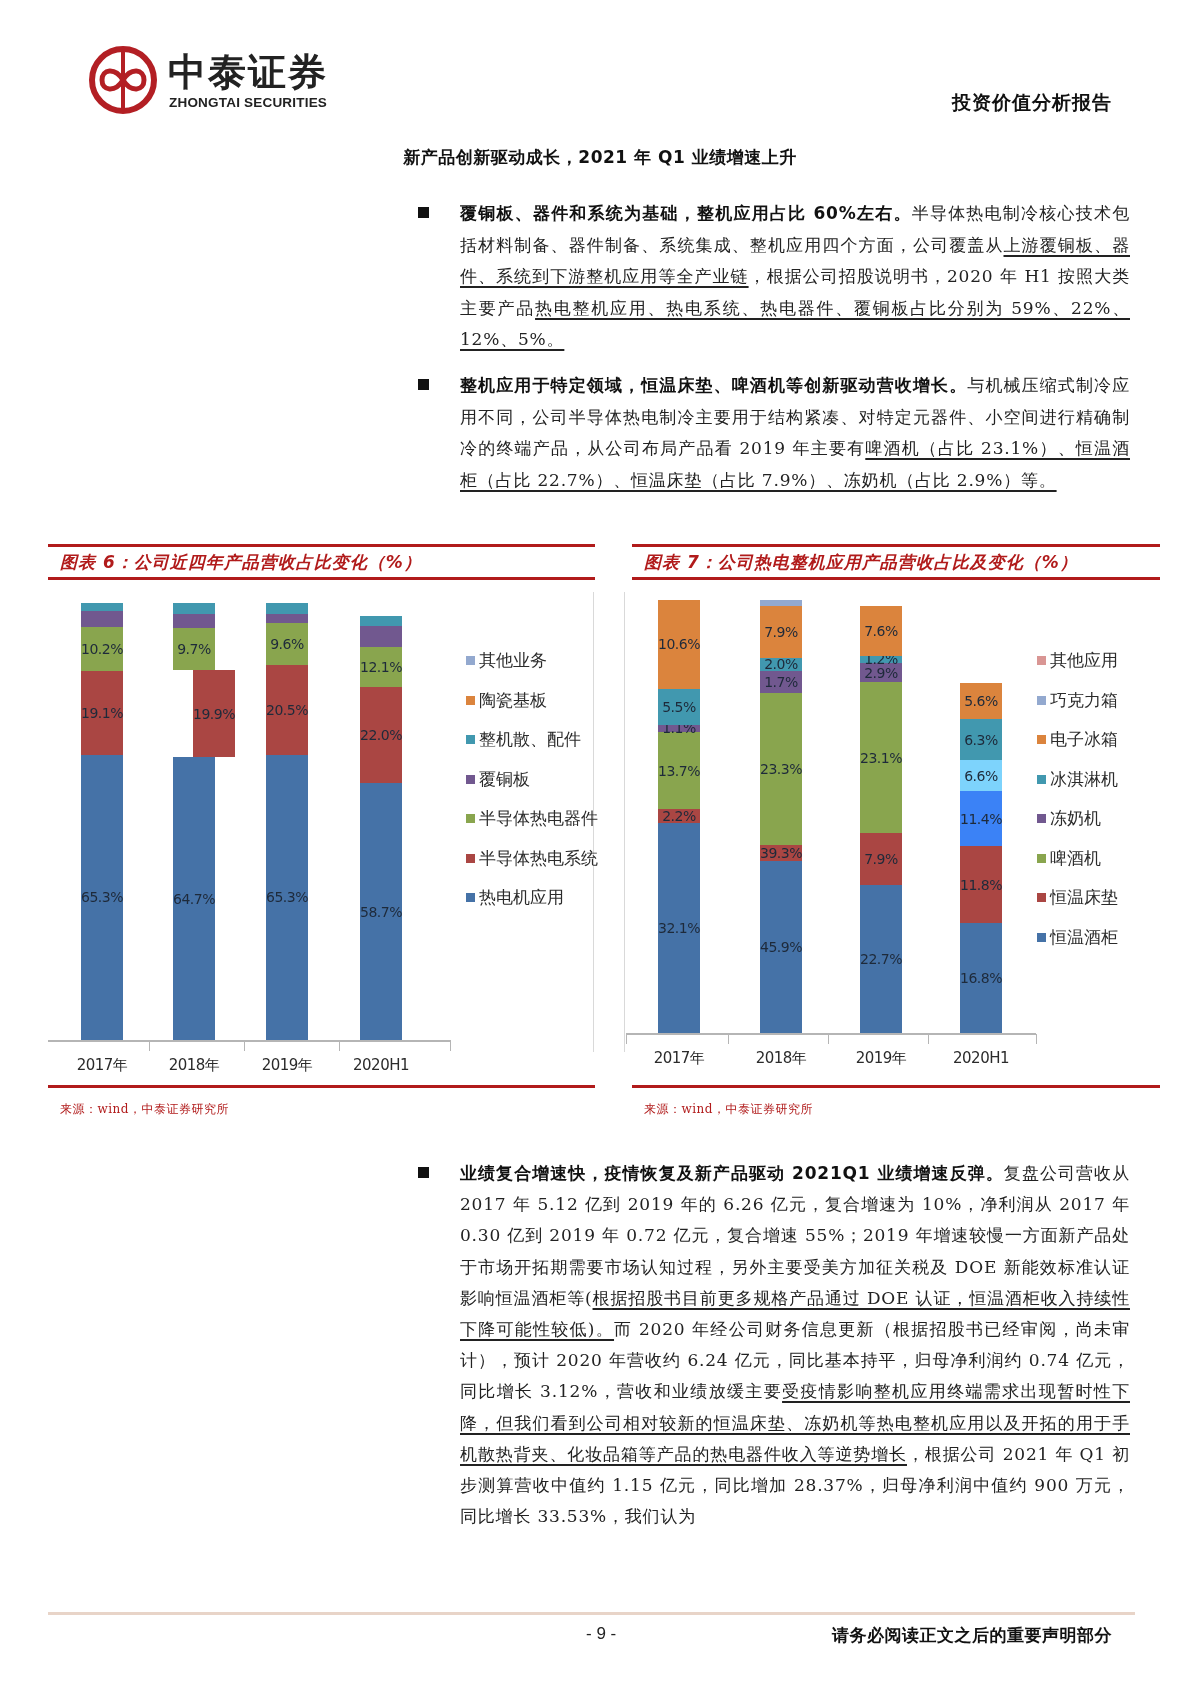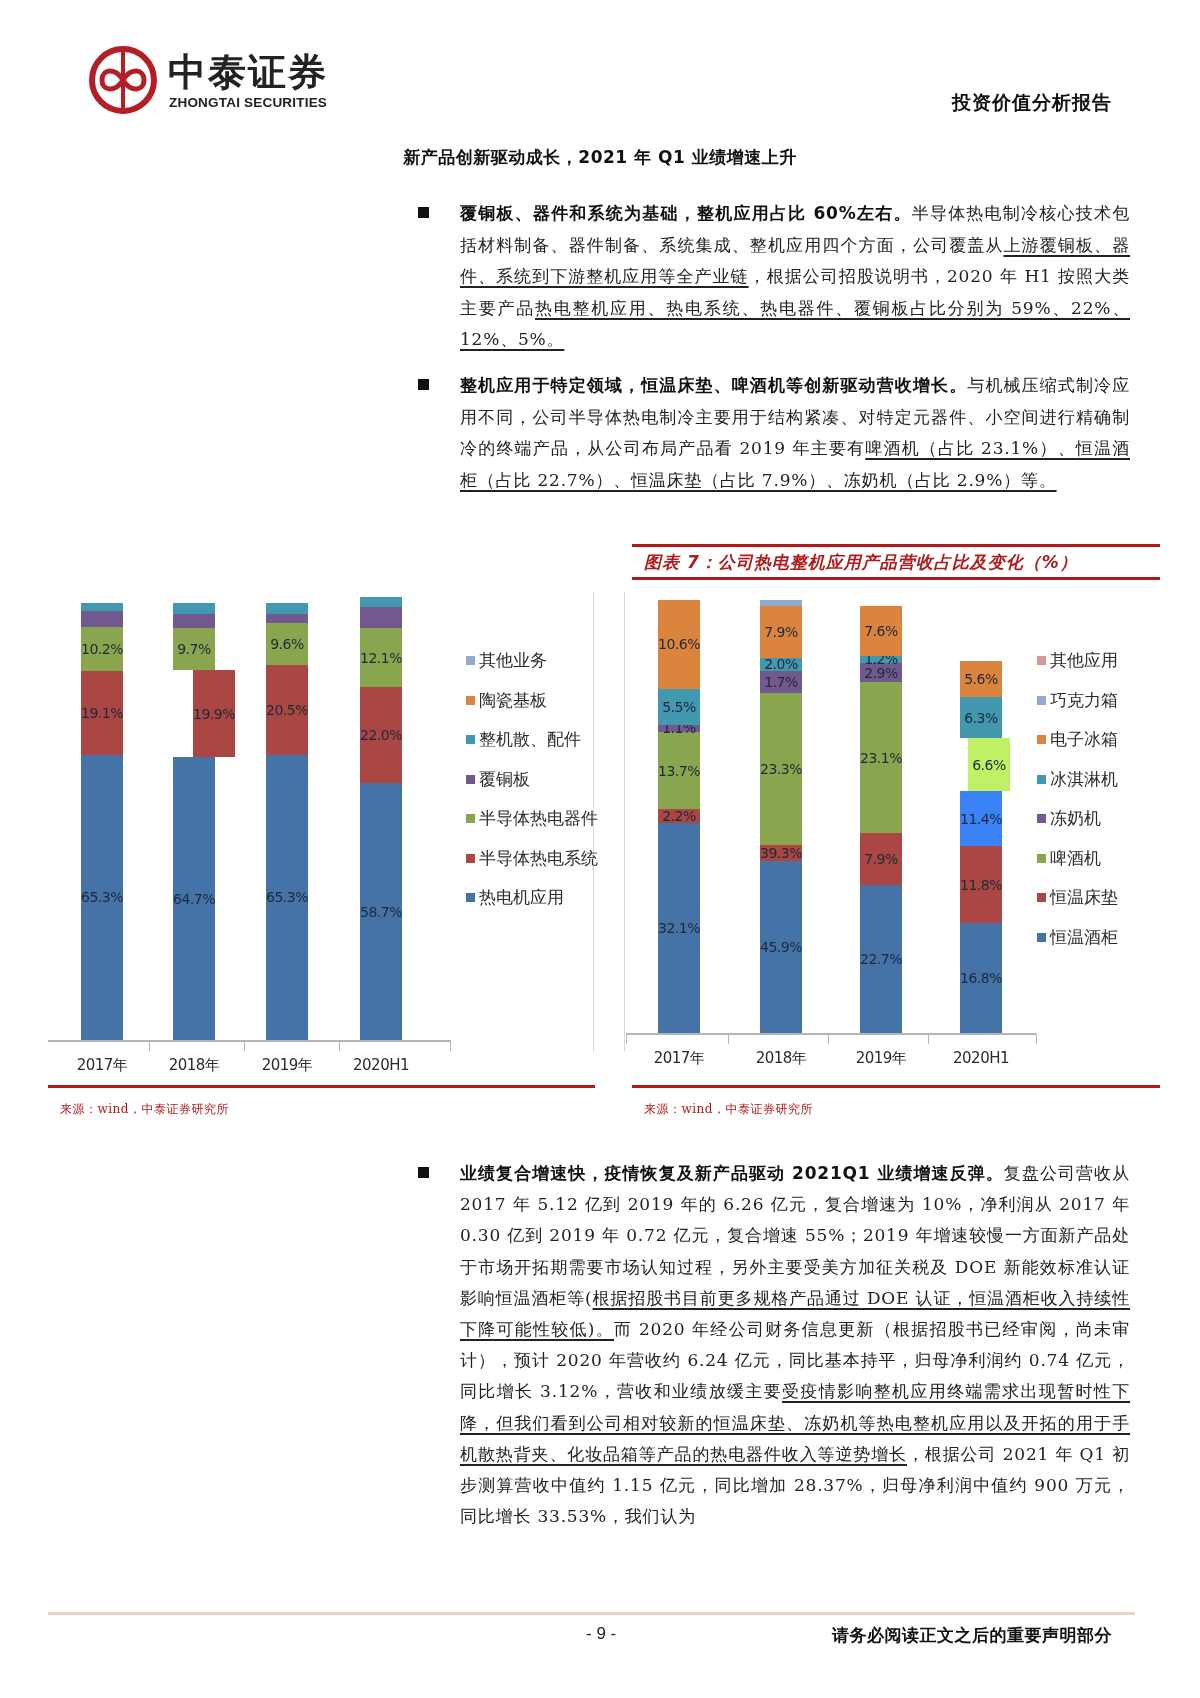--- a/index.html
+++ b/index.html
@@ -68,20 +68,23 @@
 </div>
 
 <div class="bullet-block" style="top:370px;height:160px;">
   <span class="bullet-mark"></span>
   <div class="bullet-text">
     <b>整机应用于特定领域，恒温床垫、啤酒机等创新驱动营收增长。</b><span>与机械压缩式制冷应用不同，公司半导体热电制冷主要用于结构紧凑、对特定元器件、小空间进行精确制冷的终端产品，从公司布局产品看 2019 年主要有</span><u>啤酒机（占比 23.1%）、恒温酒柜（占比 22.7%）、恒温床垫（占比 7.9%）、冻奶机（占比 2.9%）等。</u>
   </div>
 </div>
 
 <div class="chart-panel" style="left:48px;width:547px;height:580px;">
+  <div class="chart-head">
+    <div class="chart-title">图表 6：公司近四年产品营收占比变化（%）</div>
+  </div>
   <div class="chart-frame-line" style="left:545px;top:48px;height:460px;"></div>
   <div class="plot" id="plot6" style="left:0;top:58px;width:390px;height:438px;">
       <div class="bar" style="left: 33px; width: 42px; bottom: 0px; height: 437px;">
         <div class="seg" style="height: 285.361px; background: rgb(69, 114, 167);">
           <span class="seg-label">65.3%</span>
         </div>
         <div class="seg" style="height: 83.467px; background: rgb(170, 70, 67);">
           <span class="seg-label">19.1%</span>
         </div>
         <div class="seg" style="height: 44.574px; background: rgb(137, 165, 78);">
@@ -119,21 +122,21 @@
         <div class="seg" style="height: 11.362px; background: rgb(65, 152, 175);"></div>
       </div>
       <div class="xlabel" style="left: 194px; top: 454px;">2019年</div>
       <div class="bar" style="left: 312px; width: 42px; bottom: 0px; height: 437px;">
         <div class="seg" style="height: 256.519px; background: rgb(69, 114, 167);">
           <span class="seg-label">58.7%</span>
         </div>
         <div class="seg" style="height: 96.14px; background: rgb(170, 70, 67);">
           <span class="seg-label">22.0%</span>
         </div>
-        <div class="seg" style="height: 59px; background: rgb(137, 165, 78);">
+        <div class="seg" style="height: 40px; background: rgb(137, 165, 78);">
           <span class="seg-label">12.1%</span>
         </div>
         <div class="seg" style="height: 21.413px; background: rgb(113, 88, 143);"></div>
         <div class="seg" style="height: 10.051px; background: rgb(65, 152, 175);"></div>
       </div>
       <div class="xlabel" style="left: 288px; top: 454px;">2020H1</div>
       <div class="axis" style="left: 0px; width: 403px; top: 438px;"></div>
       <div class="tick" style="left: 101px; top: 439px;"></div>
       <div class="tick" style="left: 196px; top: 439px;"></div>
       <div class="tick" style="left: 291px; top: 439px;"></div>
@@ -246,21 +249,21 @@
       <div class="bar" style="left: 328px; width: 42px; bottom: 7px; height: 431px;">
         <div class="seg" style="height: 109.709px; background: rgb(69, 114, 167);">
           <span class="seg-label">16.8%</span>
         </div>
         <div class="seg" style="height: 77.0576px; background: rgb(170, 70, 67);">
           <span class="seg-label">11.8%</span>
         </div>
         <div class="seg" style="height: 55px; background: #3b82f6;">
           <span class="seg-label">11.4%</span>
         </div>
-        <div class="seg" style="height: 53px; background: #bef264; margin-left: 8px;">
+        <div class="seg" style="height: 31px; background: #7dd3fc;">
           <span class="seg-label">6.6%</span>
         </div>
         <div class="seg" style="height: 41.1409px; background: rgb(65, 152, 175);">
           <span class="seg-label">6.3%</span>
         </div>
         <div class="seg" style="height: 36.5697px; background: rgb(219, 132, 61);">
           <span class="seg-label">5.6%</span>
         </div>
       </div>
       <div class="xlabel" style="left: 304px; top: 447px;">2020H1</div>

